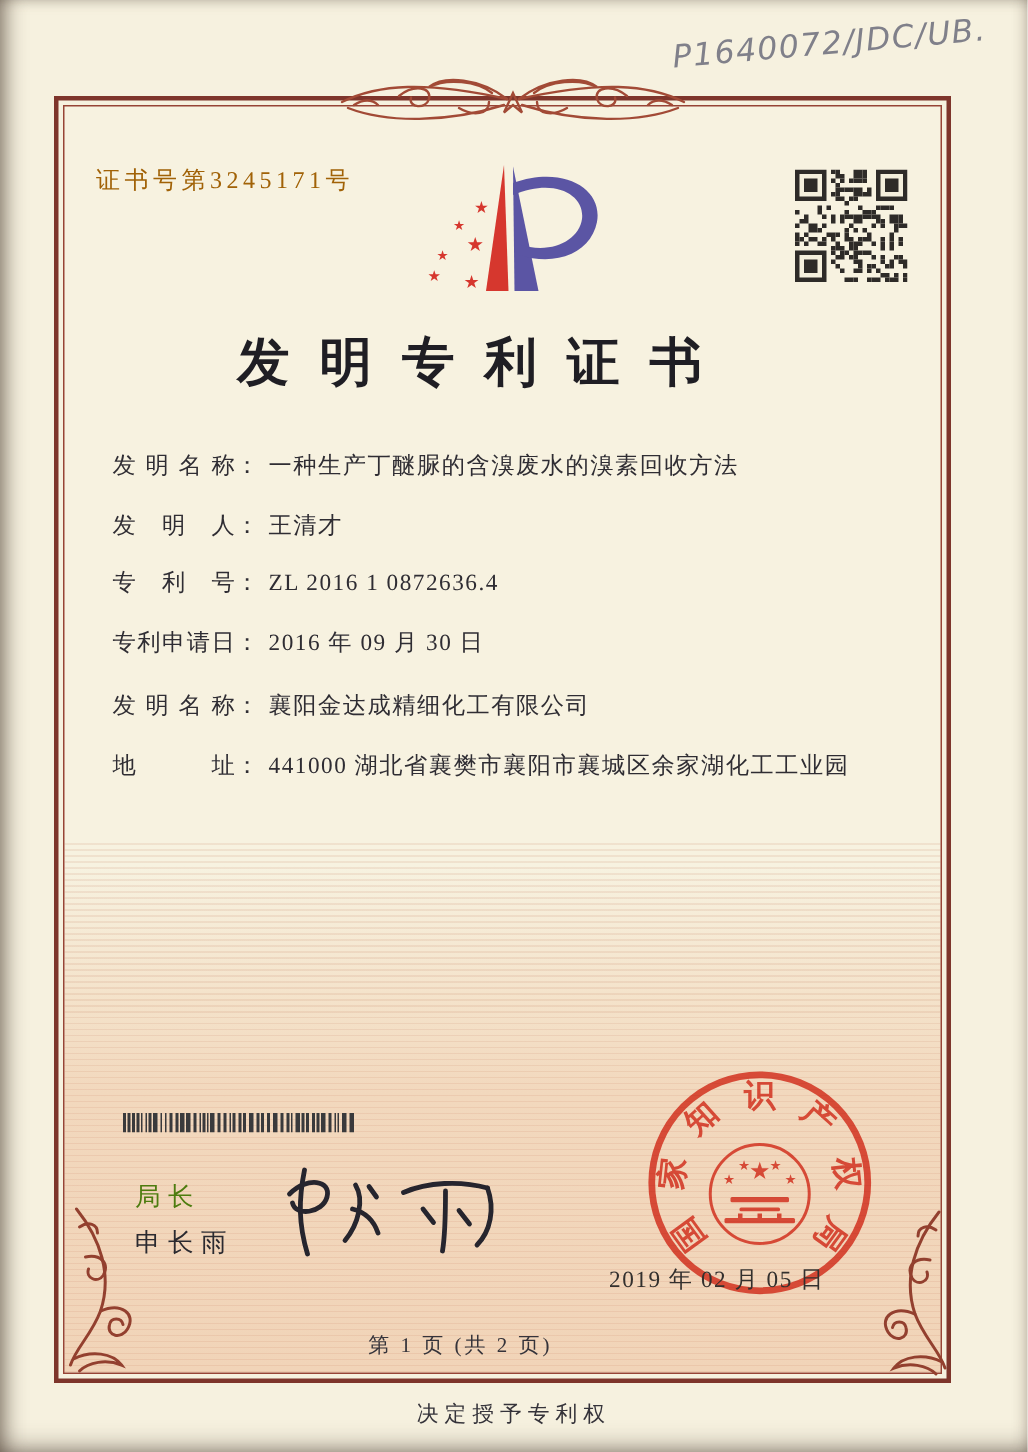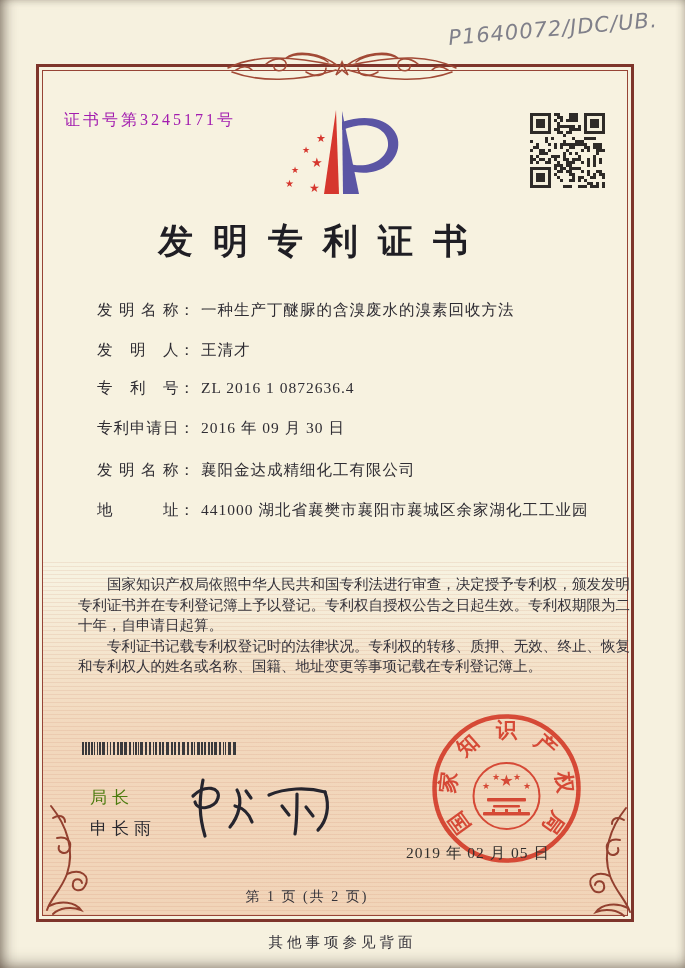--- a/index.html
+++ b/index.html
@@ -27,31 +27,31 @@
     background:
       linear-gradient(180deg,#f7f2e0 0%,#f7f2e0 60%,#f4e3cb 70%,#f2d8bd 78%,#f1d4b8 100%);
   }
   .wave-lines {
     position:absolute; left:0; right:0; bottom:0; height:42%;
     background:
       linear-gradient(180deg, rgba(241,212,184,0) 0%, rgba(241,212,184,.0) 10%, rgba(0,0,0,0) 100%),
       repeating-linear-gradient(0deg, rgba(190,110,82,.14) 0 1px, rgba(190,110,82,0) 1px 4px);
     opacity:.9;
   }
-  .cert-no { position:absolute; left:64px; top:110px; font-size:16px; letter-spacing:3px; color:#a21caf; }
+  .cert-no { position:absolute; left:64px; top:110px; font-size:16px; letter-spacing:3px; color:#a16207; }
   .logo { position:absolute; left:276px; top:106px; }
   .qr { position:absolute; left:530px; top:113px; fill:#2e2b28; }
   .title {
     position:absolute; left:36px; top:218px; width:554px; text-align:center;
     font-size:35px; font-weight:bold; letter-spacing:20px; padding-left:20px;
     color:#1f1e24;
   }
   .fields { position:absolute; left:75px; top:0; width:560px; color:#2f2d33; }
   .frow { position:absolute; left:0; white-space:nowrap; font-size:15.5px; letter-spacing:.5px; }
-  .flabel { display:inline-block; width:82px; text-align:justify; text-align-last:justify; vertical-align:bottom;margin-left:22px; }
+  .flabel { display:inline-block; width:82px; text-align:justify; text-align-last:justify; vertical-align:bottom; }
   .fcolon { display:inline-block; margin-right:6px; }
   .fvalue { letter-spacing:1px; }
   .grant-right { position:absolute; left:312px; top:0; white-space:nowrap; }
   .grant-right .flabel { width:82px; }
   .paras { position:absolute; left:78px; top:574px; width:552px; font-size:14.5px; line-height:20.5px; color:#34323a; text-align:justify; }
   .paras p { text-indent:2em; margin:0; }
   .barcode { position:absolute; left:82px; top:742px; fill:#3a3a3c; }
   .signer-position { position:absolute; left:90px; top:786px; font-size:17px; letter-spacing:5px; color:#4d7c0f; }
   .signer-name { position:absolute; left:90px; top:817px; font-size:17px; letter-spacing:5px; color:#2b2a30; }
   .signature { position:absolute; left:185px; top:772px; }
@@ -345,24 +345,20 @@
     <div class="frow" style="top:460px">
       <span class="flabel">发明名称</span><span class="fcolon">：</span><span class="fvalue">襄阳金达成精细化工有限公司</span>
     </div>
     <div class="frow" style="top:500px">
       <span class="flabel">地址</span><span class="fcolon">：</span><span class="fvalue">441000 湖北省襄樊市襄阳市襄城区余家湖化工工业园</span>
     </div>
     <div class="frow" style="top:542px; width:560px">
     </div>
   </div>
 
-  <div class="paras">
-    <p>国家知识产权局依照中华人民共和国专利法进行审查，决定授予专利权，颁发发明专利证书并在专利登记簿上予以登记。专利权自授权公告之日起生效。专利权期限为二十年，自申请日起算。</p>
-    <p>专利证书记载专利权登记时的法律状况。专利权的转移、质押、无效、终止、恢复和专利权人的姓名或名称、国籍、地址变更等事项记载在专利登记簿上。</p>
-  </div>
 
   <svg class="barcode" id="barcode" width="156" height="13" viewBox="0 0 156 13">
       <rect x="0" y="0" width="2" height="13"></rect>
       <rect x="3" y="0" width="2" height="13"></rect>
       <rect x="6" y="0" width="2" height="13"></rect>
       <rect x="9" y="0" width="2" height="13"></rect>
       <rect x="12" y="0" width="1" height="13"></rect>
       <rect x="15" y="0" width="1" height="13"></rect>
       <rect x="17" y="0" width="2" height="13"></rect>
       <rect x="20" y="0" width="3" height="13"></rect>
@@ -442,15 +438,15 @@
       <rect x="69" y="99" width="27" height="2.5" rx="1"></rect>
       <rect x="59" y="106" width="47" height="3.5" rx="1"></rect>
       <rect x="68" y="103" width="3" height="3"></rect>
       <rect x="81" y="103" width="3" height="3"></rect>
       <rect x="94" y="103" width="3" height="3"></rect>
     </g>
   </svg>
   <div class="seal-date">2019 年 02 月 05 日</div>
 
   <div class="page-num">第 1 页 (共 2 页)</div>
-  <div class="back-note">其他事项参见背面</div>
+  <div class="back-note">决定授予专利权</div>
 
 </div>
 
 </body></html>

